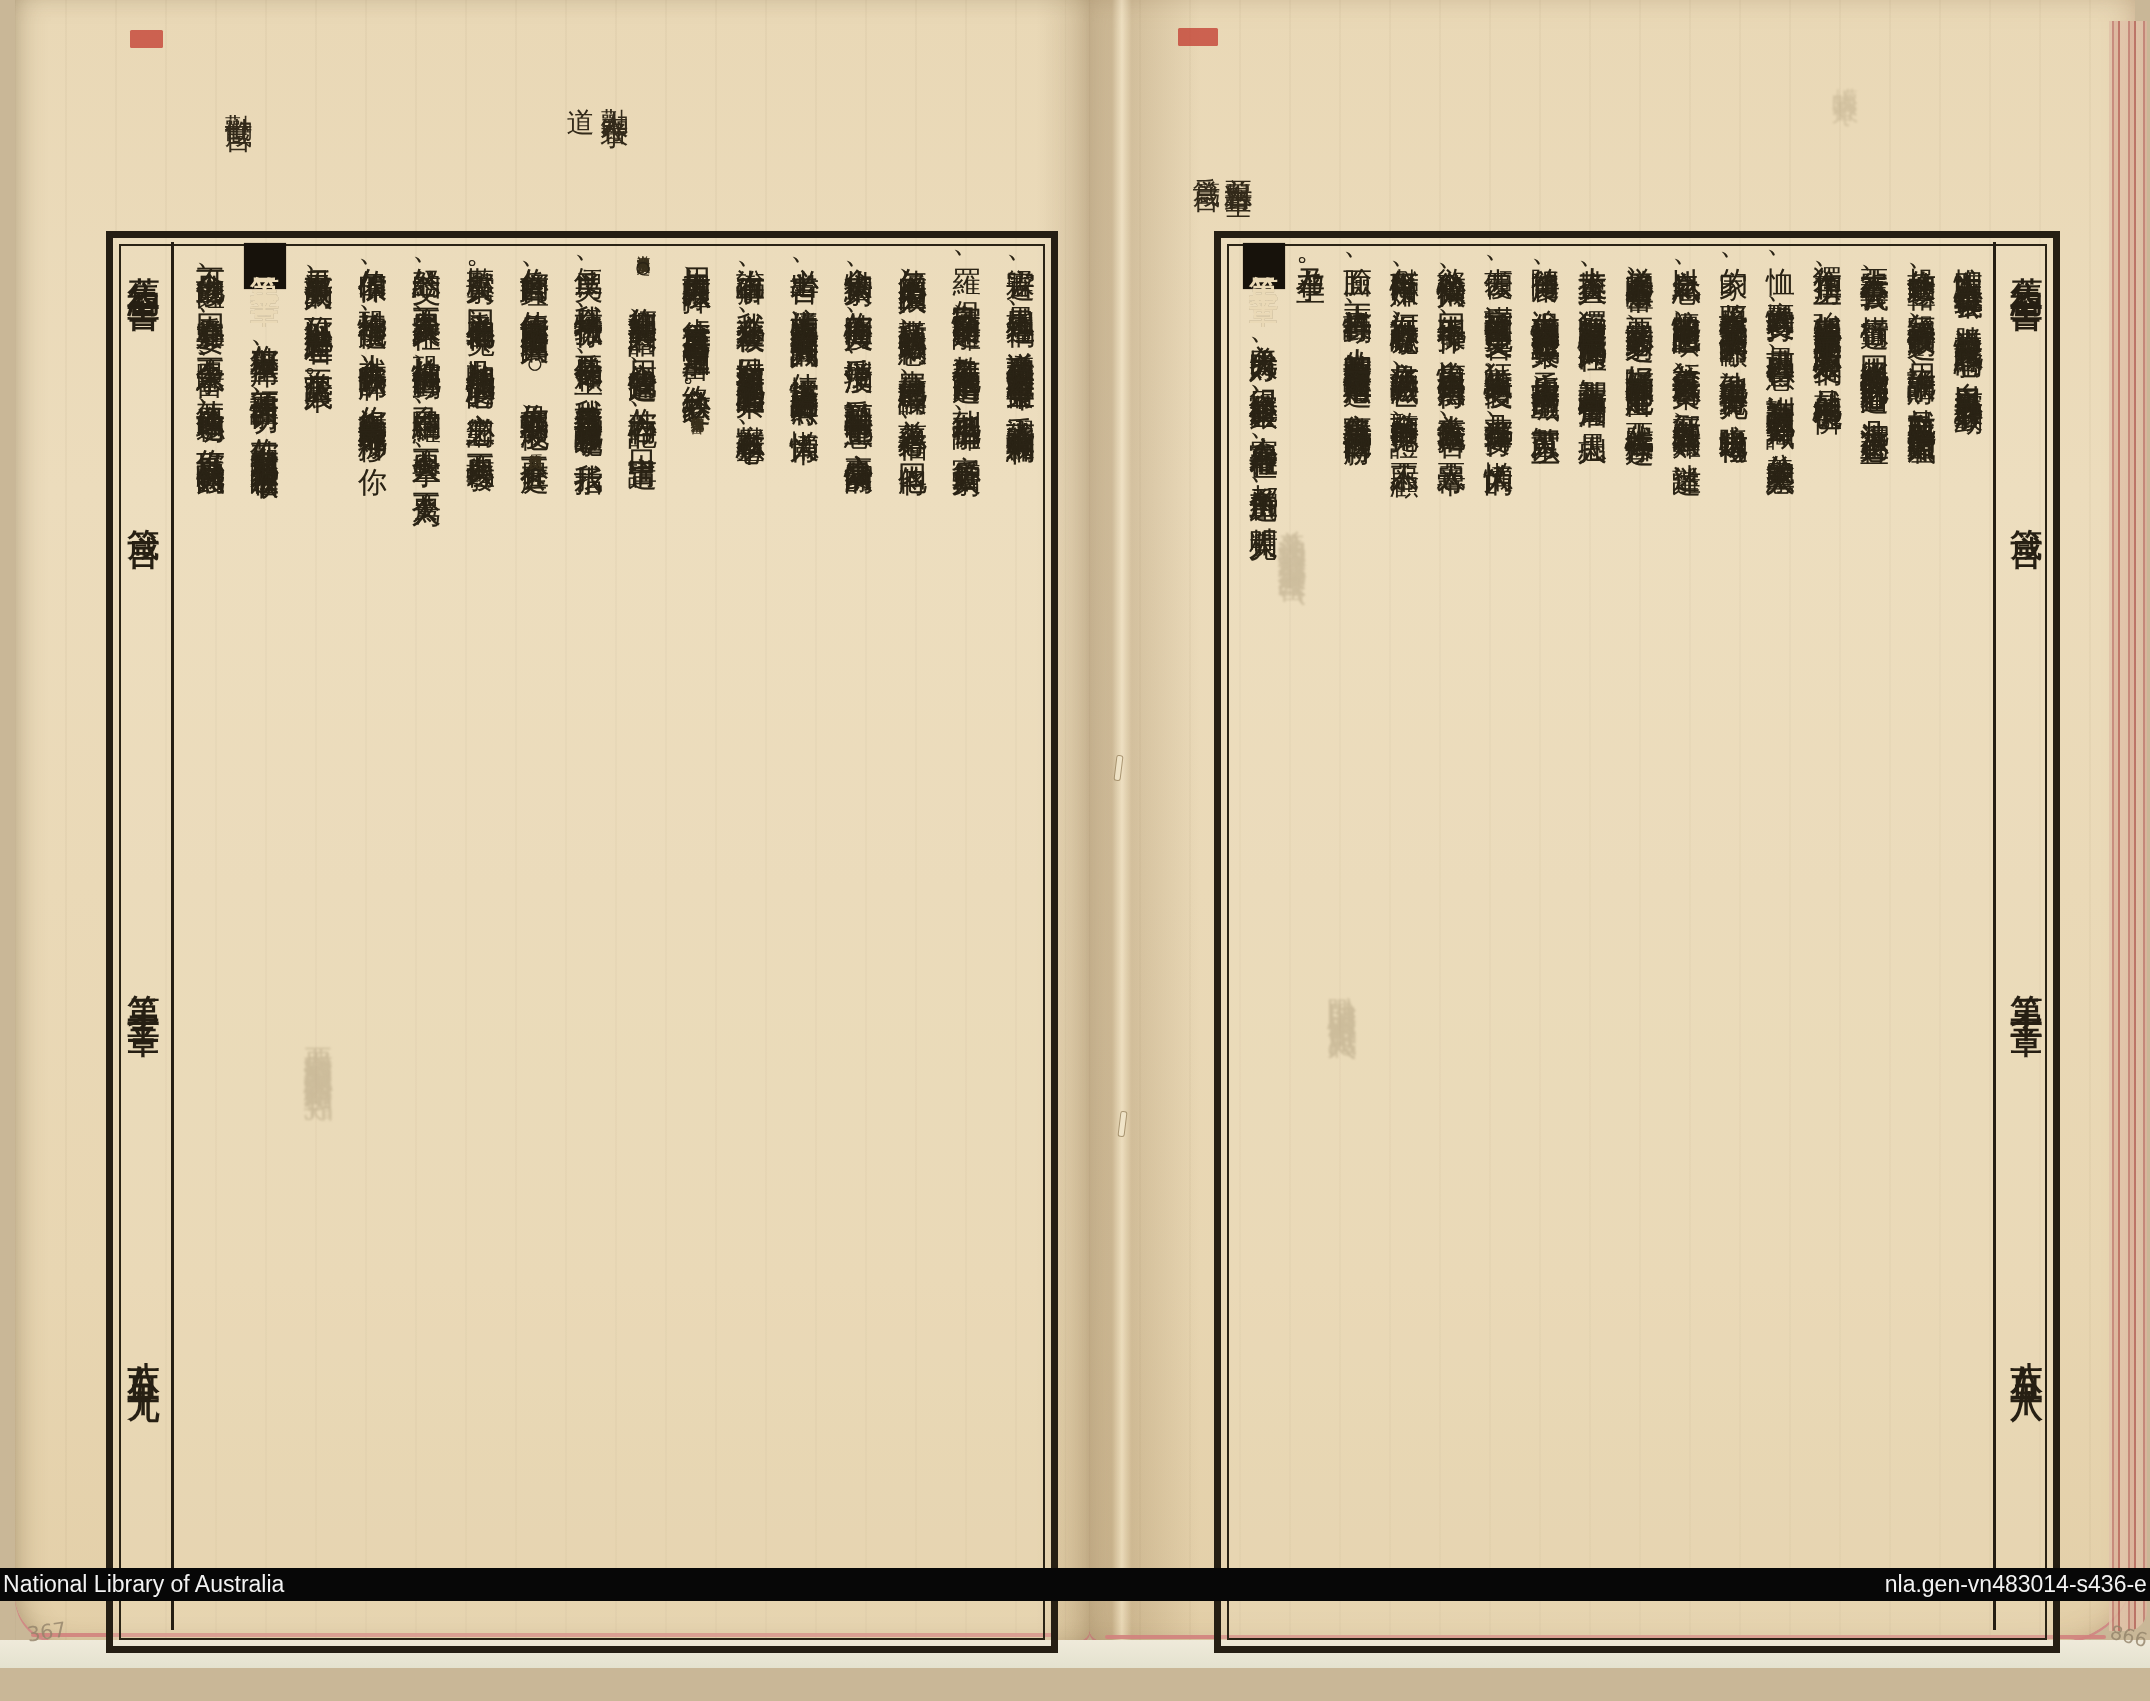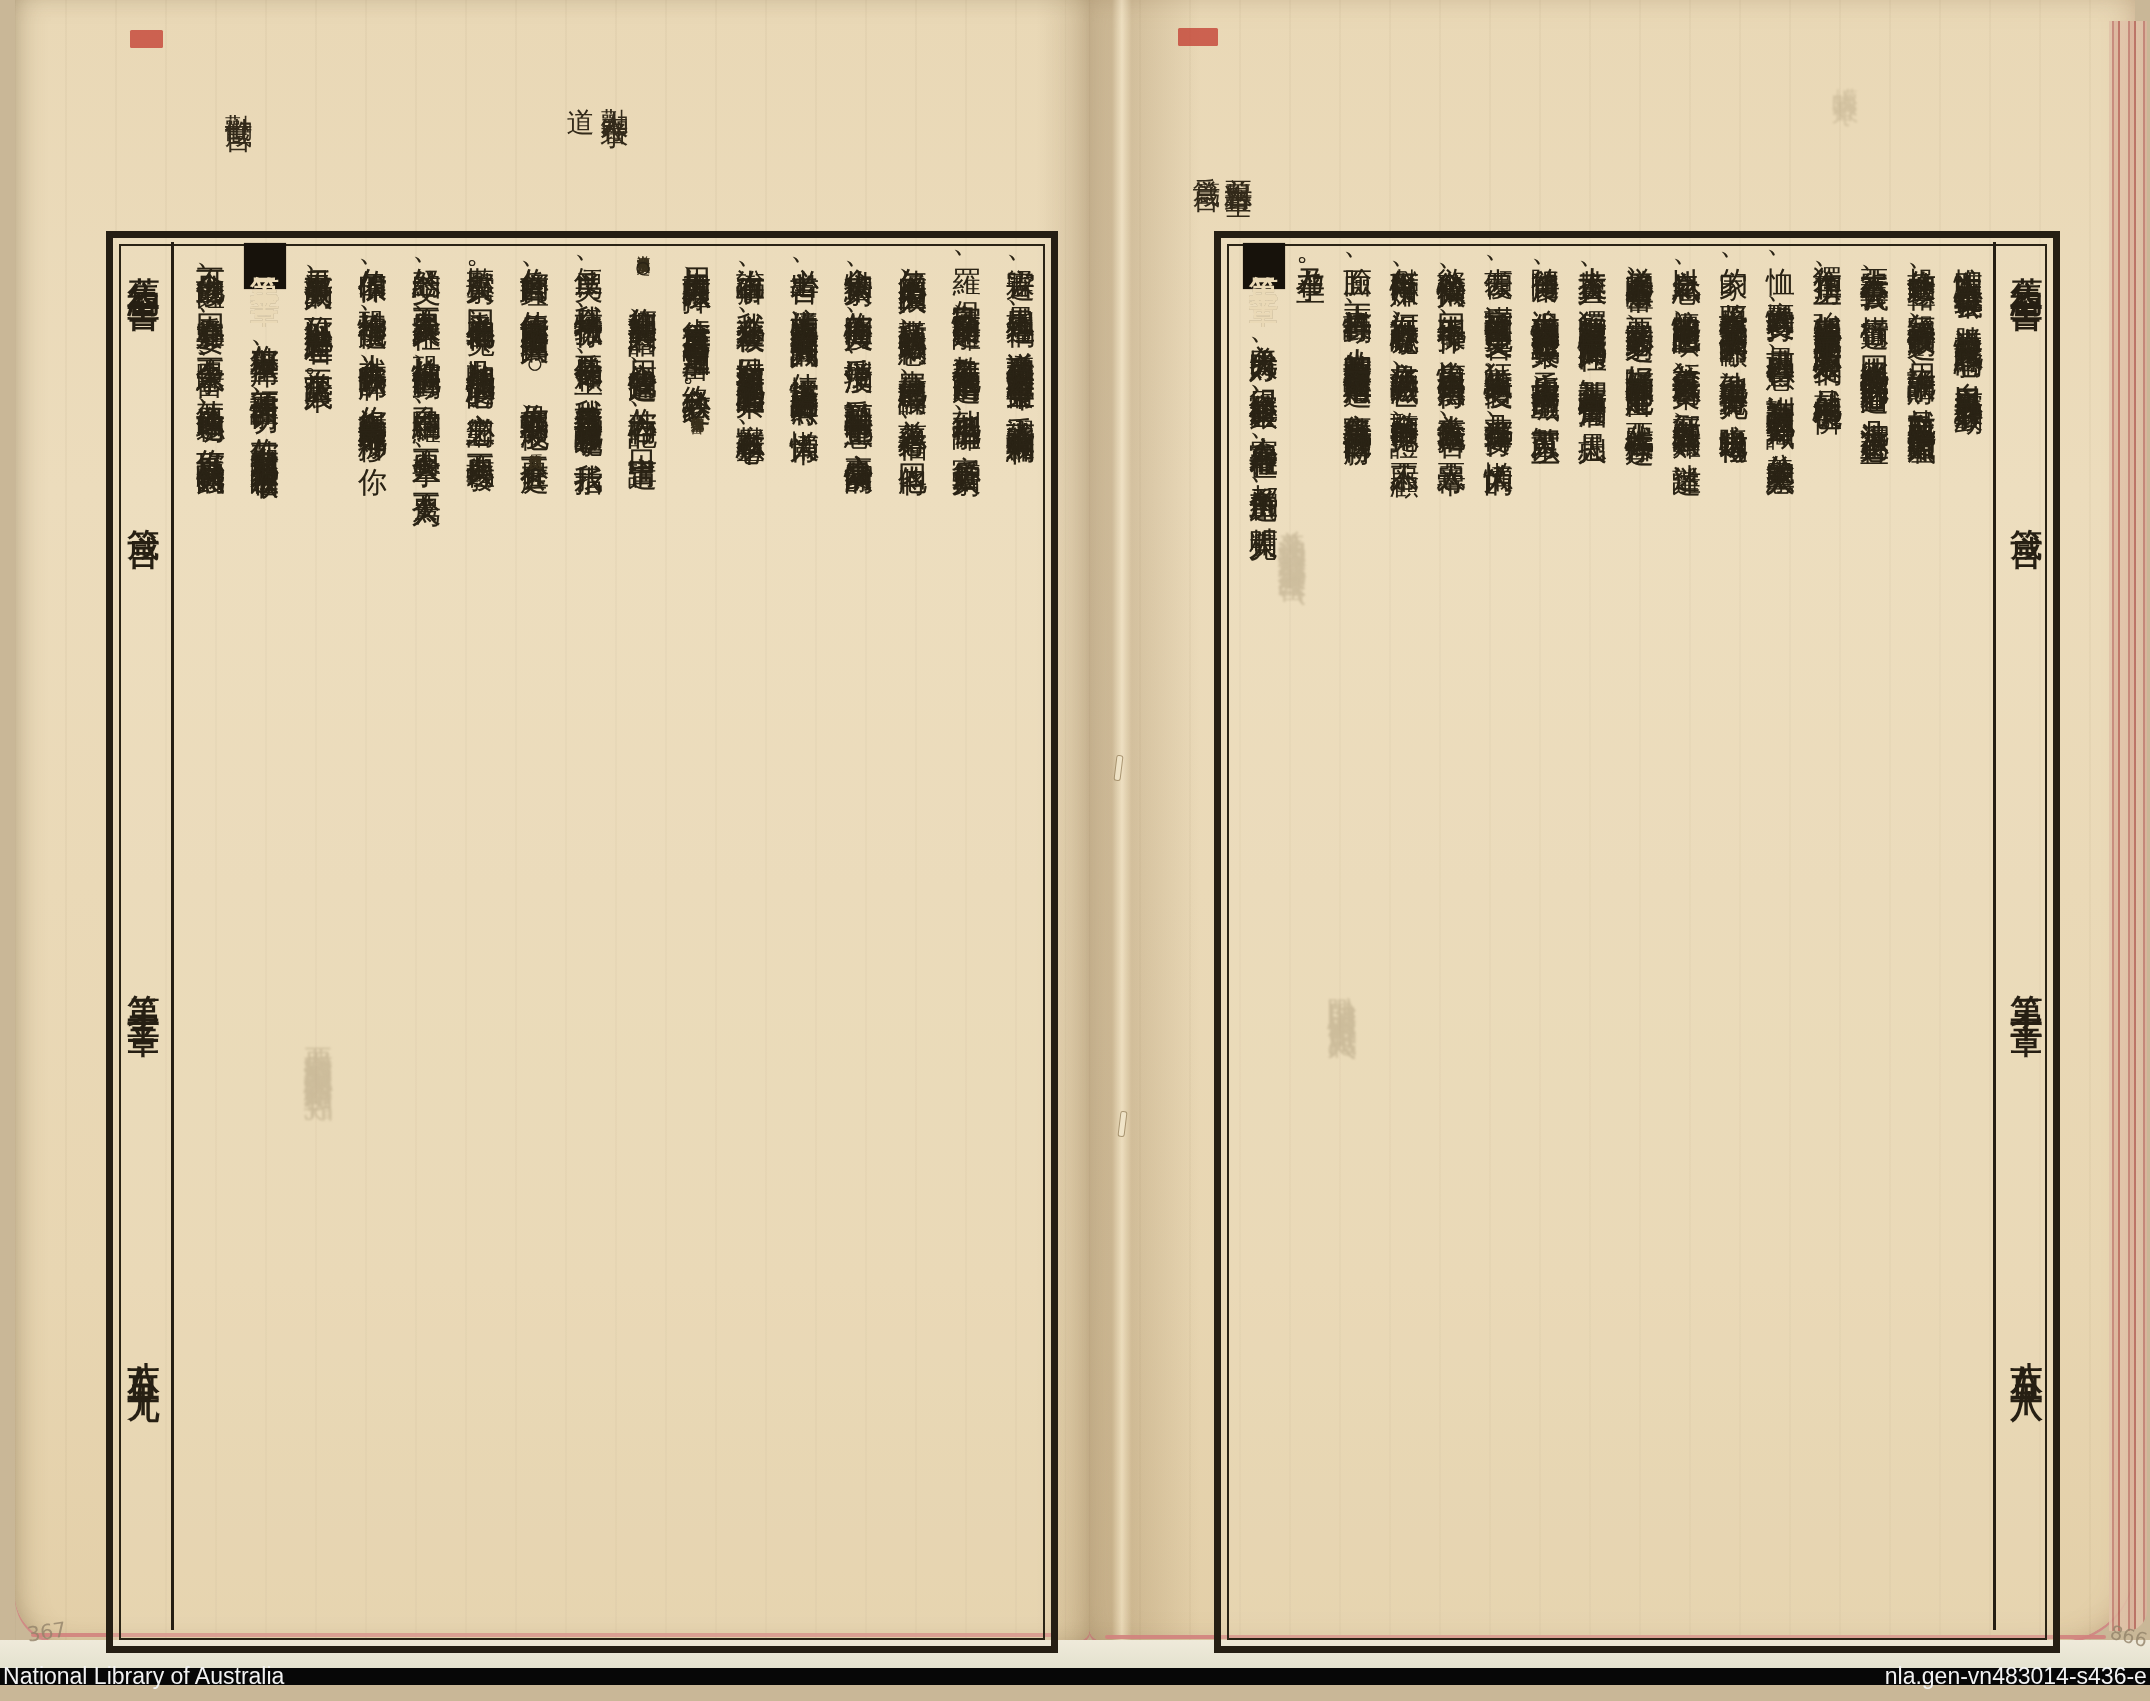--- a/index.html
+++ b/index.html
@@ -41,21 +41,21 @@
             box-shadow:0 0 0 2.1px #17120b;}
   .col .gloss{font-size:13.4px; letter-spacing:0.5px; color:#3a301c;}
   
   .ghost{position:absolute; writing-mode:vertical-rl; text-orientation:upright; color:#9d8c6b;
          opacity:.38; filter:blur(1px); transform:scaleX(-1); font-size:29px; letter-spacing:3.1px; white-space:nowrap;}
   .ghost.small{font-size:26px; opacity:.3;}
   .pencil{position:absolute; font-family:"DejaVu Sans","Liberation Sans",sans-serif; color:#93836a; opacity:.8;}
   .redmark{position:absolute; background:#c23a2e; opacity:.75; border-radius:1.5px;}
 
   
-  .bar{position:absolute; left:0; top:1668px; width:2151px; height:17px; background:#070707;
+  .bar{position:absolute; left:0; top:1568px; width:2151px; height:33px; background:#070707;
        display:flex; align-items:center; justify-content:space-between;
        font-family:"Liberation Sans","DejaVu Sans",sans-serif; color:#f2f2f2; font-size:23px;}
   .bar .l{margin-left:3.1px;} .bar .r{margin-right:4.1px;}
 </style>
 </head>
 <body>
 
 <div class="page page-left"></div>
 <div class="page page-right"></div>
 <div class="abs gutter"></div>

